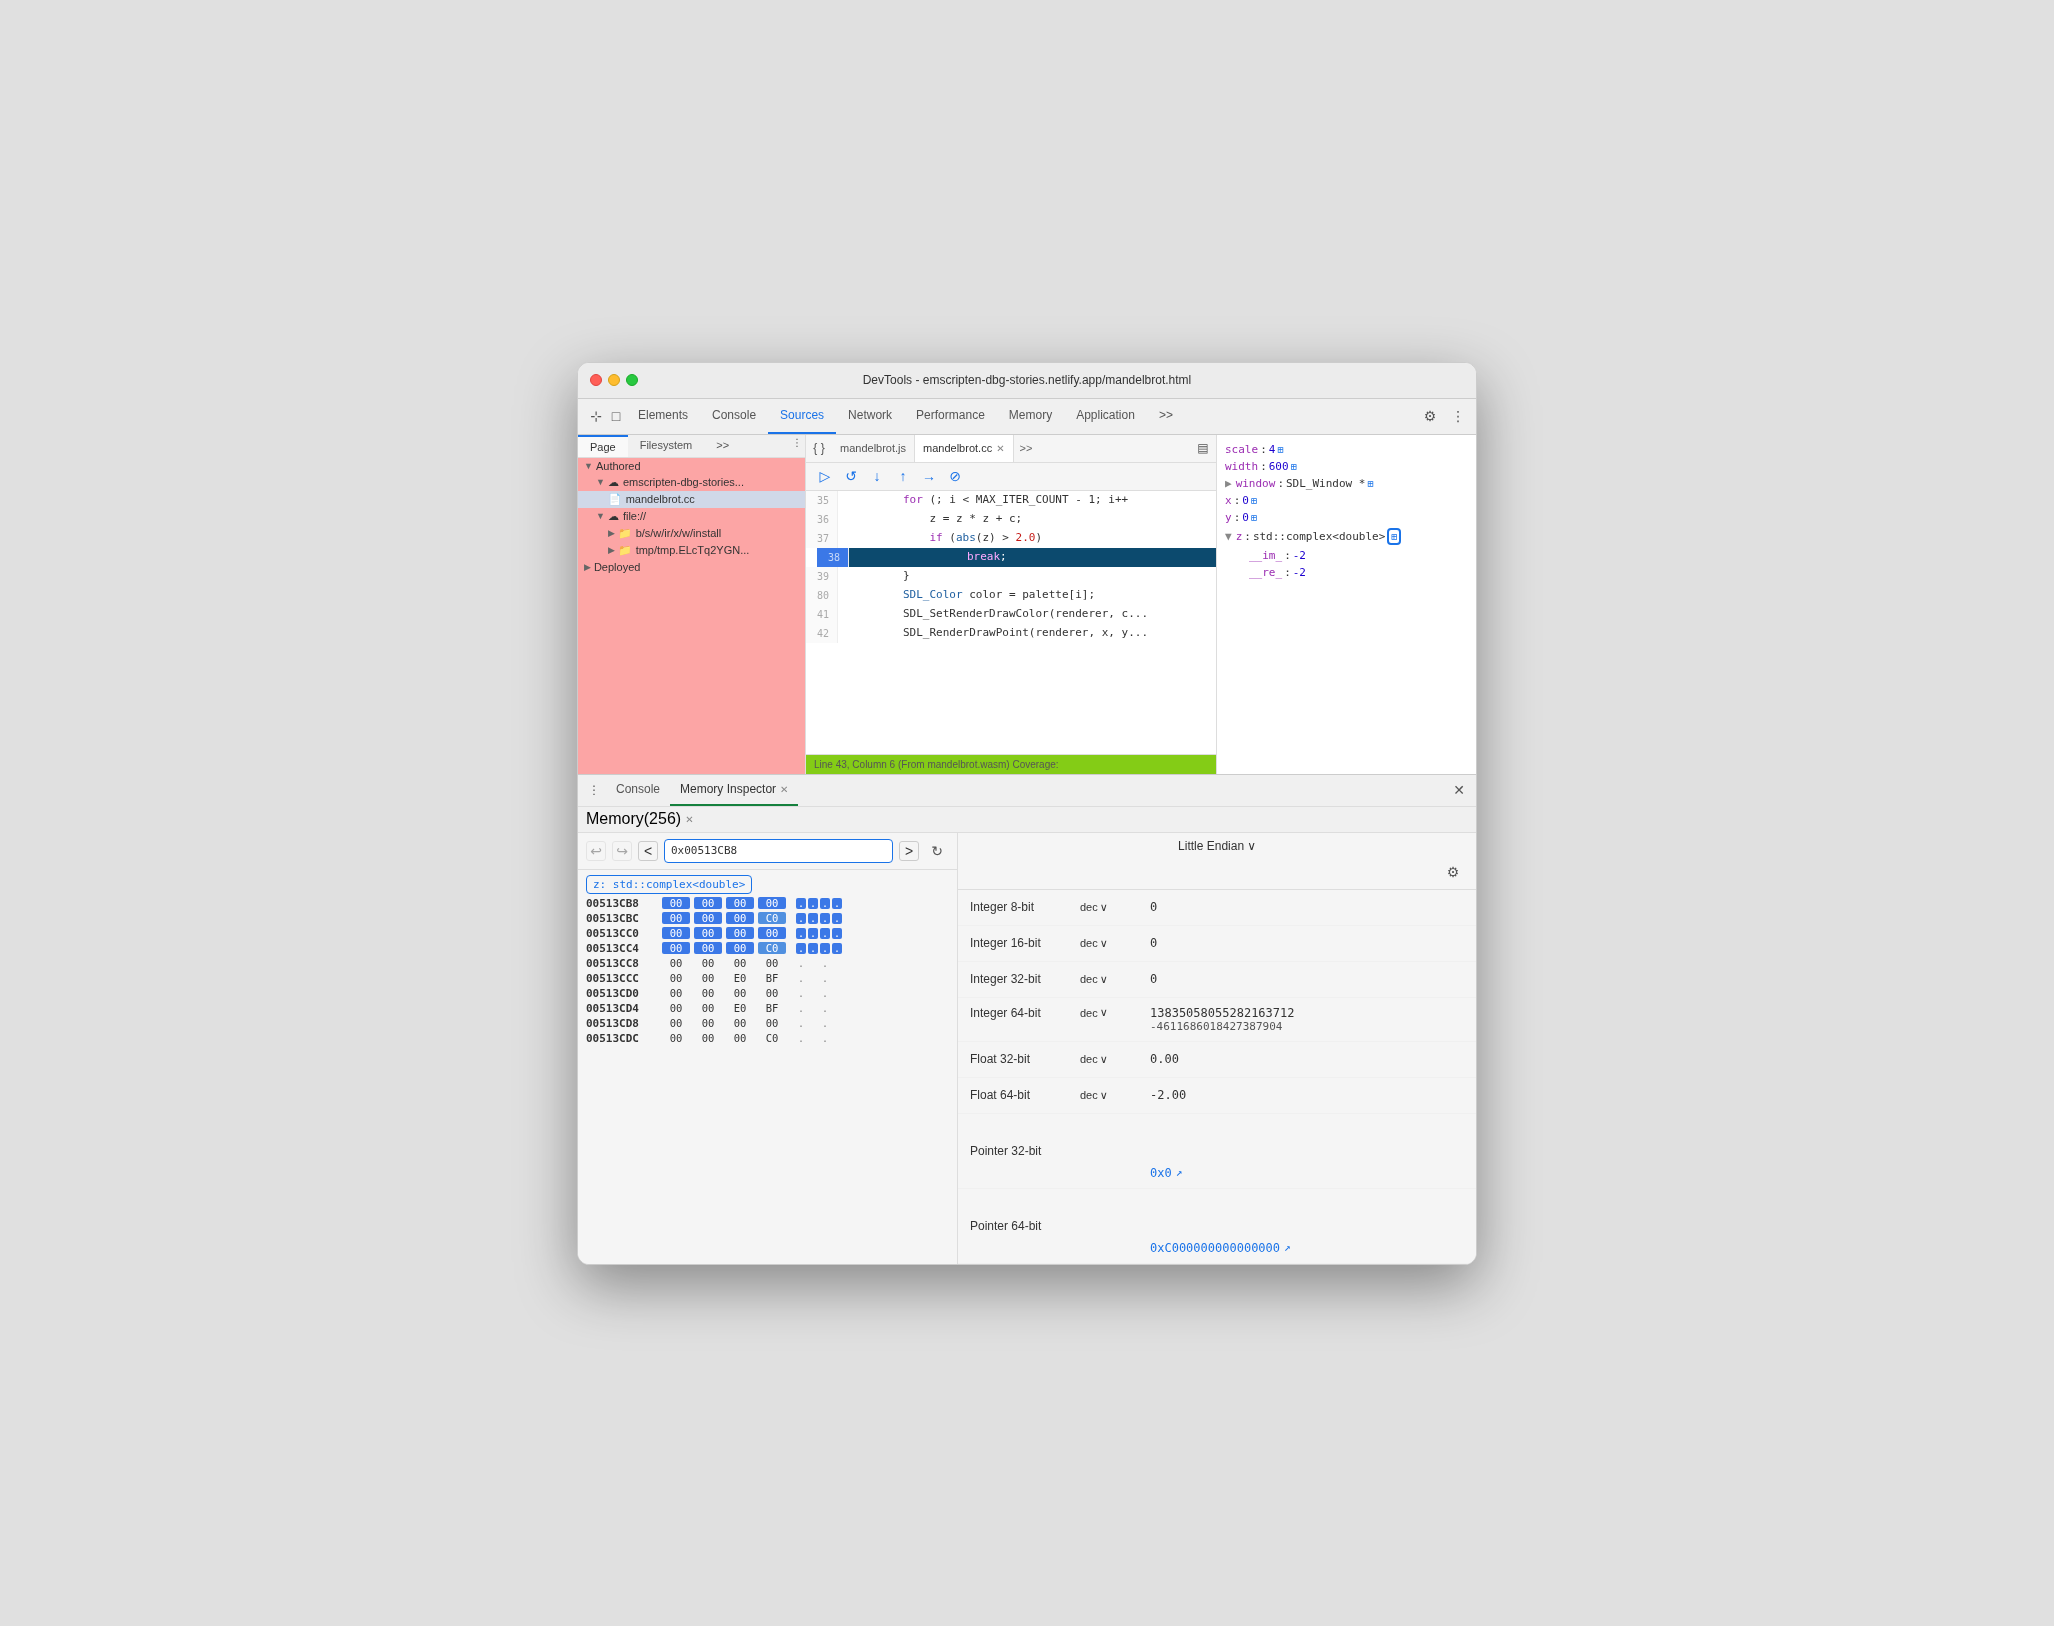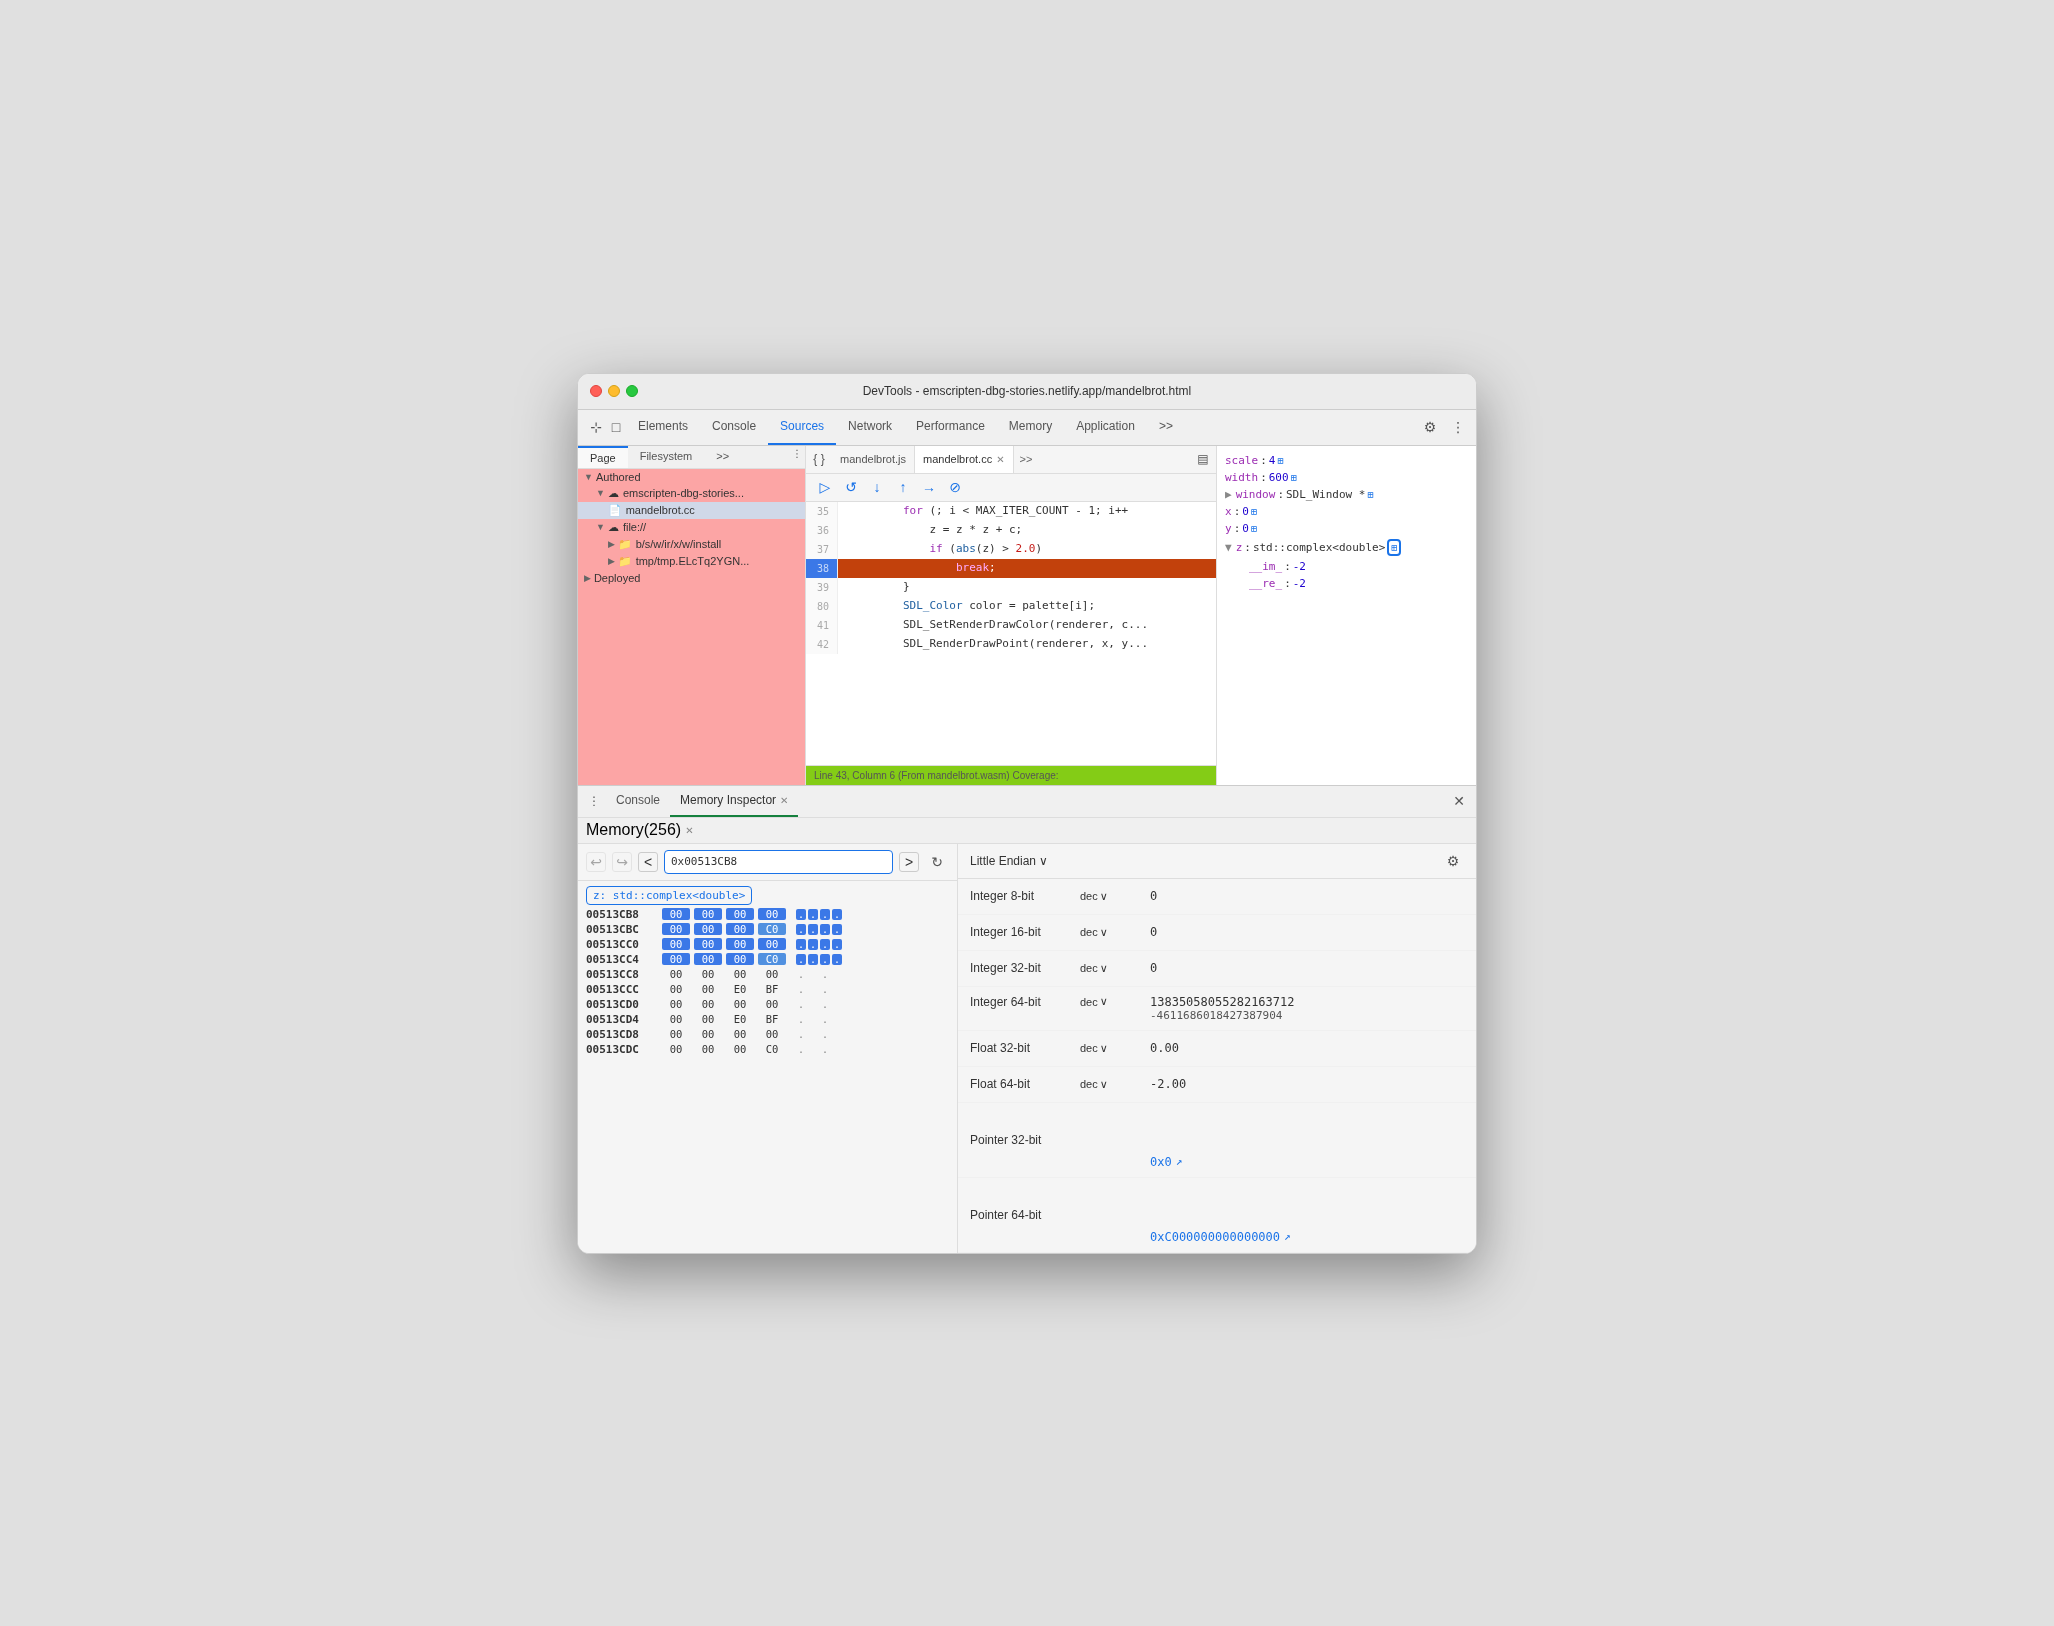--- a/index.html
+++ b/index.html
@@ -211,22 +211,23 @@
       font-size: 11px;
       line-height: 18px;
       padding: 0;
     }
     .code-line {
       display: flex;
       align-items: flex-start;
       min-height: 18px;
     }
     .code-line.highlighted {
-      background: #c2410c;
+      background: #0c4a6e;
       color: #fff;
+      margin-left: 11px;
     }
     .code-line.highlighted .line-num {
       color: rgba(255,255,255,0.7);
       background: #3b78e7;
     }
     .line-num {
       width: 32px;
       text-align: right;
       padding-right: 8px;
       color: #aaa;
@@ -451,20 +452,21 @@
       display: flex;
       flex-direction: column;
       overflow: hidden;
     }
     .mem-endian-bar {
       display: flex;
       align-items: center;
       padding: 6px 12px;
       border-bottom: 1px solid #ddd;
       gap: 8px;
+      flex-direction: column;
     }
     .endian-select {
       font-size: 12px;
       color: #333;
       display: flex;
       align-items: center;
       gap: 3px;
       cursor: pointer;
     }
     .mem-settings-btn {

